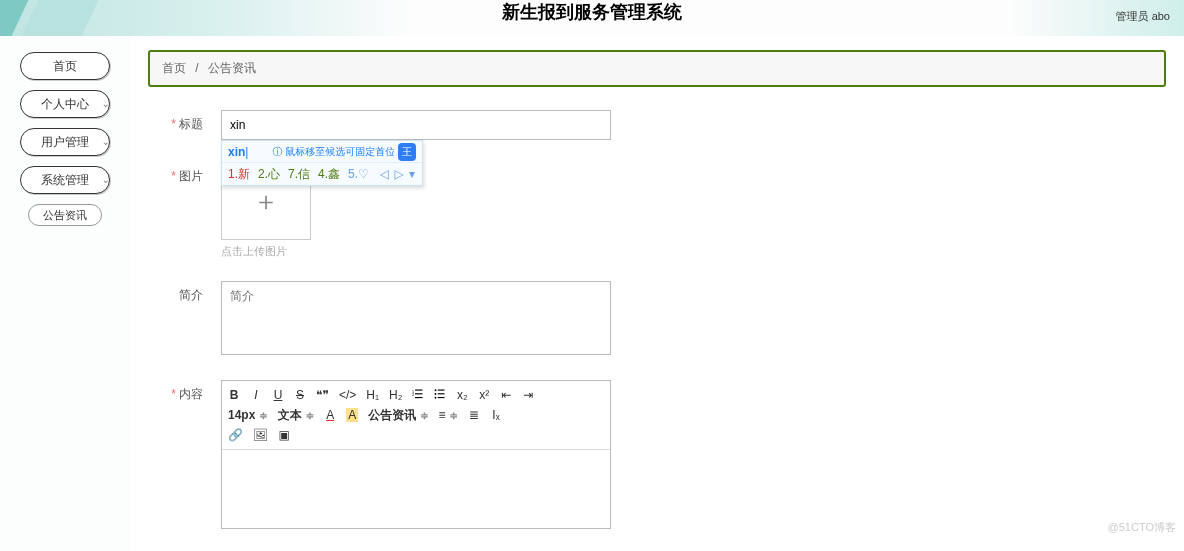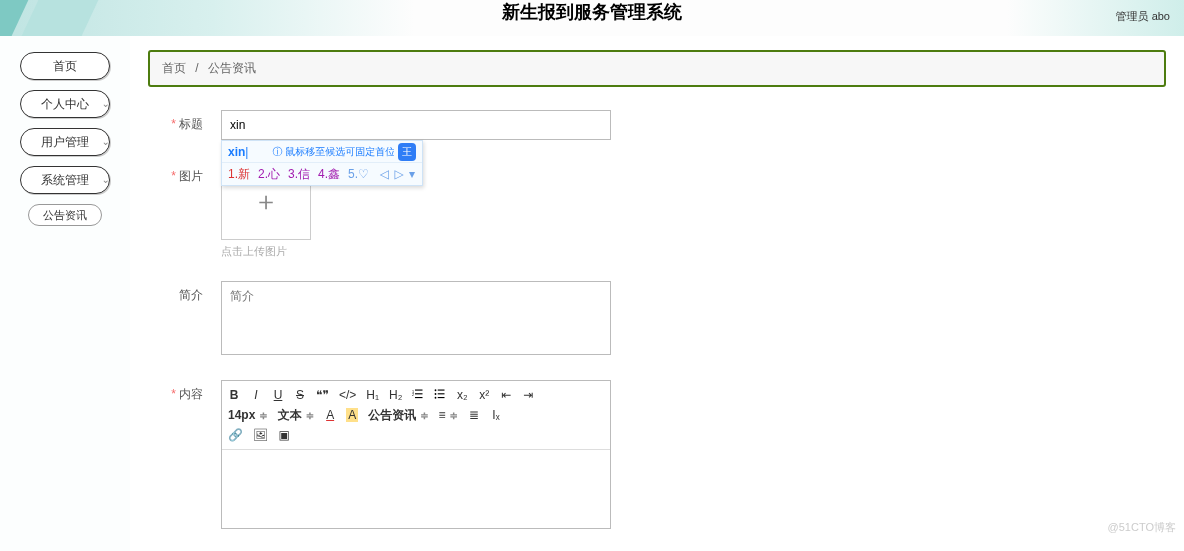--- a/index.html
+++ b/index.html
@@ -33,21 +33,21 @@
     .upload-hint{font-size:11px;color:#aaa;margin-top:4px;}
     
     .ime{position:absolute;left:0;top:30px;width:202px;border:1px solid #cfe3f6;background:#f6fbff;font-size:12px;box-shadow:1px 2px 4px rgba(0,0,0,.15);z-index:5;}
     .ime-top{display:flex;align-items:center;height:22px;padding:0 6px;border-bottom:1px solid #e2eef9;}
     .ime-inp{color:#1a7cff;font-weight:600;flex:0 0 auto;}
     .ime-hint{color:#1a7cff;font-size:10px;margin-left:24px;flex:1;white-space:nowrap;overflow:hidden;}
     .ime-badge{width:18px;height:18px;border-radius:4px;background:#2f7df6;color:#fff;font-size:10px;display:flex;align-items:center;justify-content:center;margin-left:4px;}
     .ime-cands{display:flex;align-items:center;height:22px;padding:0 6px;gap:8px;}
     .ime-cands span{font-size:12px;}
     .cand1{color:#d33;}
-    .candn{color:#a21caf;}
+    .candn{color:#4d7c0f;}
     .cand5{color:#6aa0e8;}
     .ime-nav{margin-left:auto;color:#6aa0e8;font-size:11px;letter-spacing:1px;}
     
     .editor{width:390px;border:1px solid #bbb;}
     .etb{border-bottom:1px solid #ddd;padding:4px 6px;font-size:12px;color:#333;}
     .etb .row{display:flex;align-items:center;gap:10px;height:20px;}
     .etb .row>span{cursor:pointer;min-width:12px;text-align:center;}
     .etb .sel{display:inline-flex;align-items:center;gap:4px;font-weight:bold;}
     .etb .sel::after{content:"≑";color:#888;font-size:10px;}
     .ebody{height:78px;}
@@ -97,21 +97,21 @@
         <div class="ime">
           <div class="ime-top">
             <span class="ime-inp">xin</span>
               <span style="color:#1a7cff;">|</span>
             <span class="ime-hint">ⓘ 鼠标移至候选可固定首位</span>
             <span class="ime-badge">王</span>
           </div>
           <div class="ime-cands">
             <span class="cand1">1.新</span>
             <span class="candn">2.心</span>
-            <span class="candn">3.信</span>
+            <span class="candn">7.信</span>
             <span class="candn">4.鑫</span>
             <span class="cand5">5.♡</span>
             <span class="ime-nav">◁ ▷ ▾</span>
           </div>
         </div>
       </div>
     </div>
 
     <div class="form-row">
       <div class="form-label"><span class="req">*</span><span>图片</span></div>

